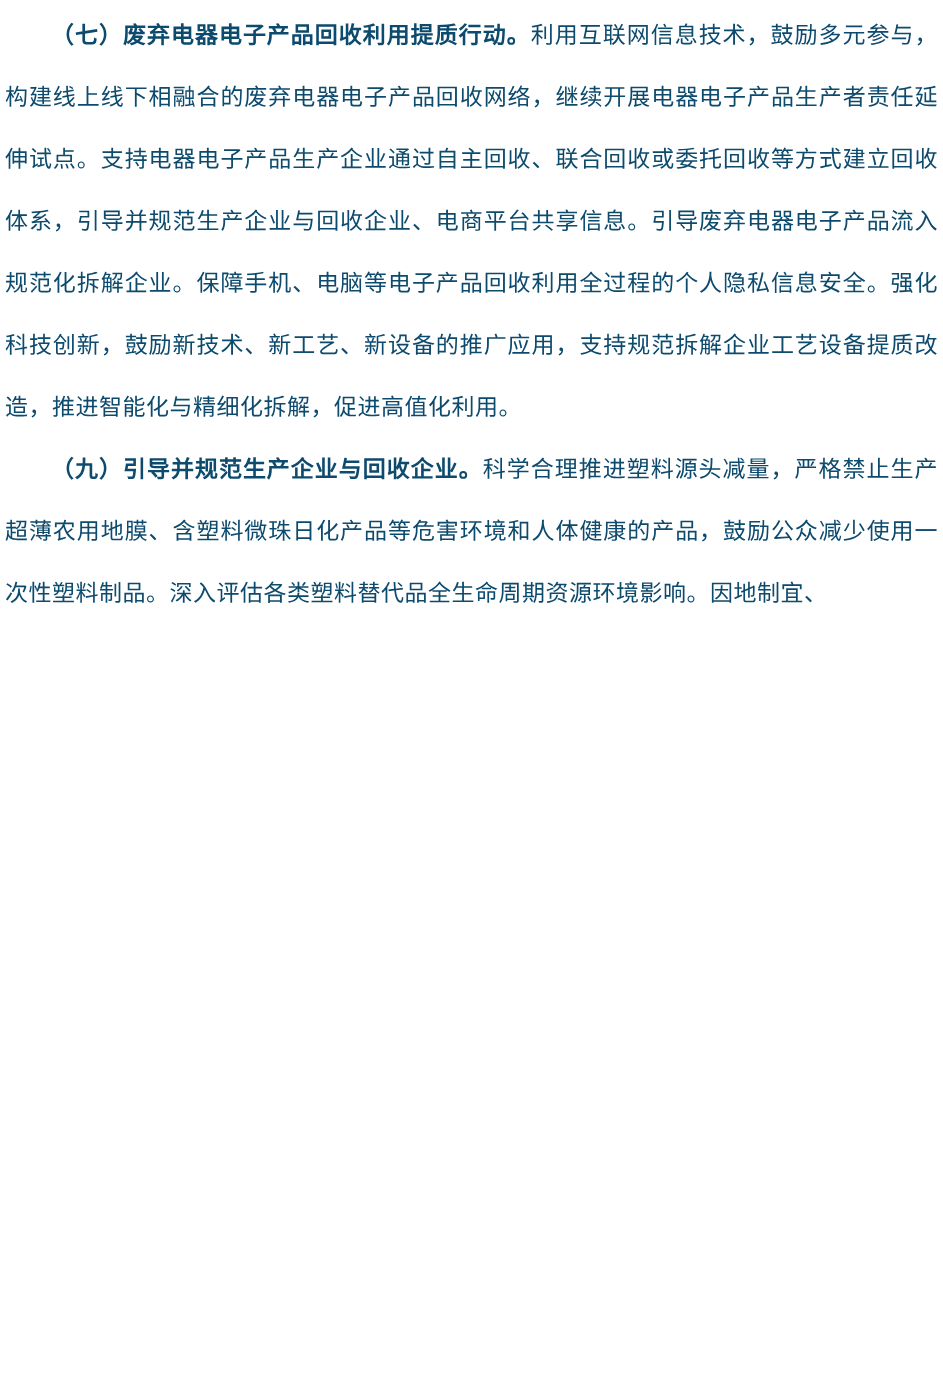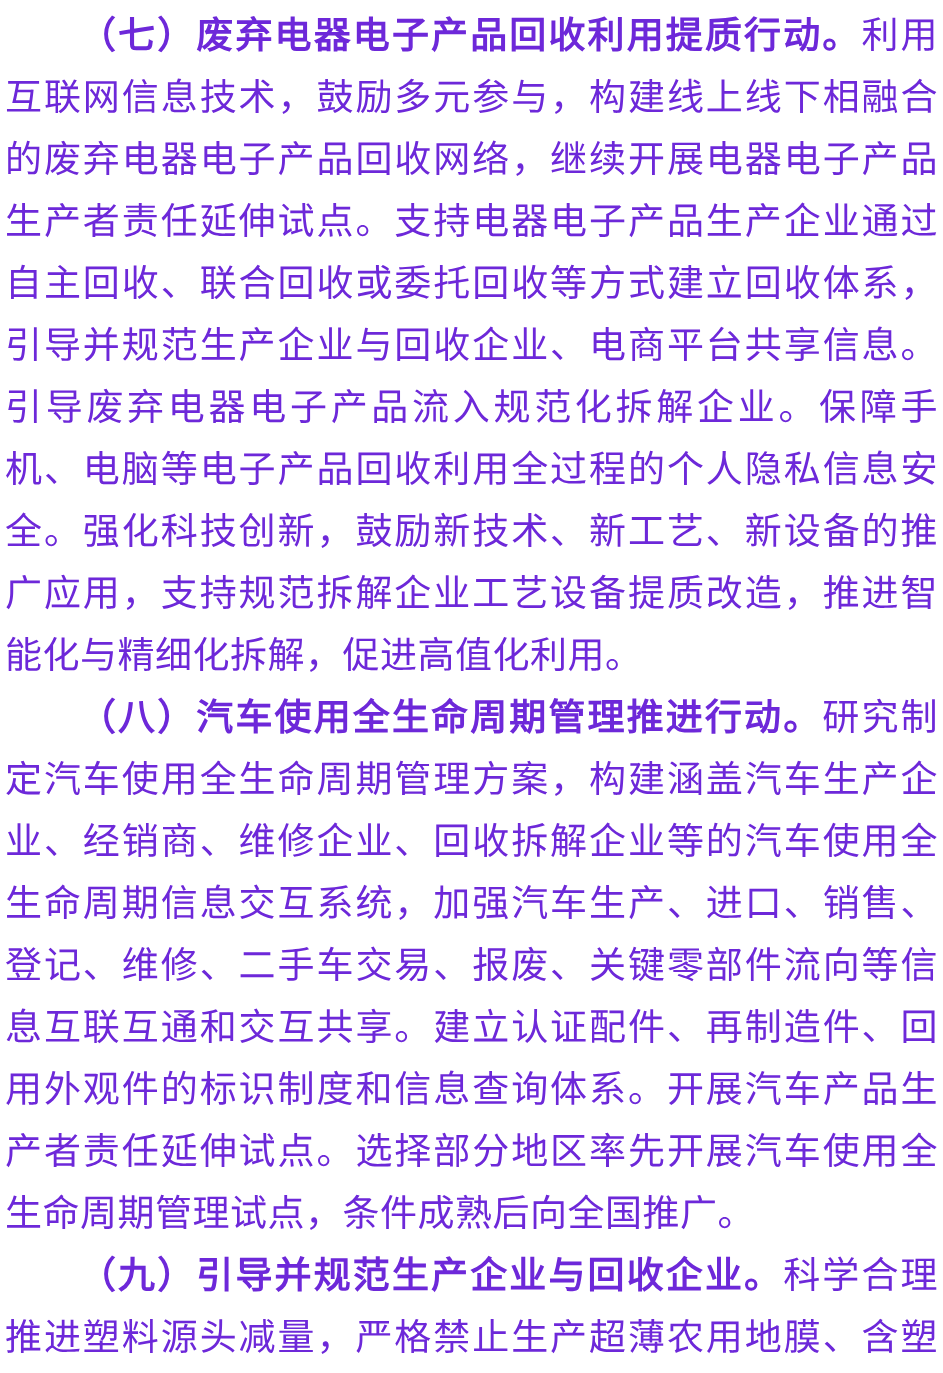--- a/index.html
+++ b/index.html
@@ -13,37 +13,36 @@
     height: 1373px;
     margin: 0 auto;
     background: #ffffff;
     overflow: hidden;
     box-sizing: border-box;
     padding: 5px 5px 0 5px;
   }
   .para {
     margin: 0;
     font-family: "Liberation Serif", "DejaVu Serif", serif;
-    font-size: 37px;
+    font-size: 23px;
     line-height: 62px;
-    color: #6d28d9;
+    color: #0c4a6e;
     text-align: justify;
     text-justify: inter-character;
     text-indent: 2em;
     letter-spacing: 0.5px;
     word-break: break-all;
   }
   .para .heading {
     font-weight: bold;
   }
 </style>
 </head>
 <body>
 
 <div class="page">
 
   <p class="para"><span class="heading">（七）废弃电器电子产品回收利用提质行动。</span><span>利用互联网信息技术，鼓励多元参与，构建线上线下相融合的废弃电器电子产品回收网络，继续开展电器电子产品生产者责任延伸试点。支持电器电子产品生产企业通过自主回收、联合回收或委托回收等方式建立回收体系，引导并规范生产企业与回收企业、电商平台共享信息。引导废弃电器电子产品流入规范化拆解企业。保障手机、电脑等电子产品回收利用全过程的个人隐私信息安全。强化科技创新，鼓励新技术、新工艺、新设备的推广应用，支持规范拆解企业工艺设备提质改造，推进智能化与精细化拆解，促进高值化利用。</span></p>
 
-  <p class="para"><span class="heading">（八）汽车使用全生命周期管理推进行动。</span><span>研究制定汽车使用全生命周期管理方案，构建涵盖汽车生产企业、经销商、维修企业、回收拆解企业等的汽车使用全生命周期信息交互系统，加强汽车生产、进口、销售、登记、维修、二手车交易、报废、关键零部件流向等信息互联互通和交互共享。建立认证配件、再制造件、回用外观件的标识制度和信息查询体系。开展汽车产品生产者责任延伸试点。选择部分地区率先开展汽车使用全生命周期管理试点，条件成熟后向全国推广。</span></p>
 
   <p class="para"><span class="heading">（九）引导并规范生产企业与回收企业。</span><span>科学合理推进塑料源头减量，严格禁止生产超薄农用地膜、含塑料微珠日化产品等危害环境和人体健康的产品，鼓励公众减少使用一次性塑料制品。深入评估各类塑料替代品全生命周期资源环境影响。因地制宜、</span></p>
 
 </div>
 
 </body></html>

